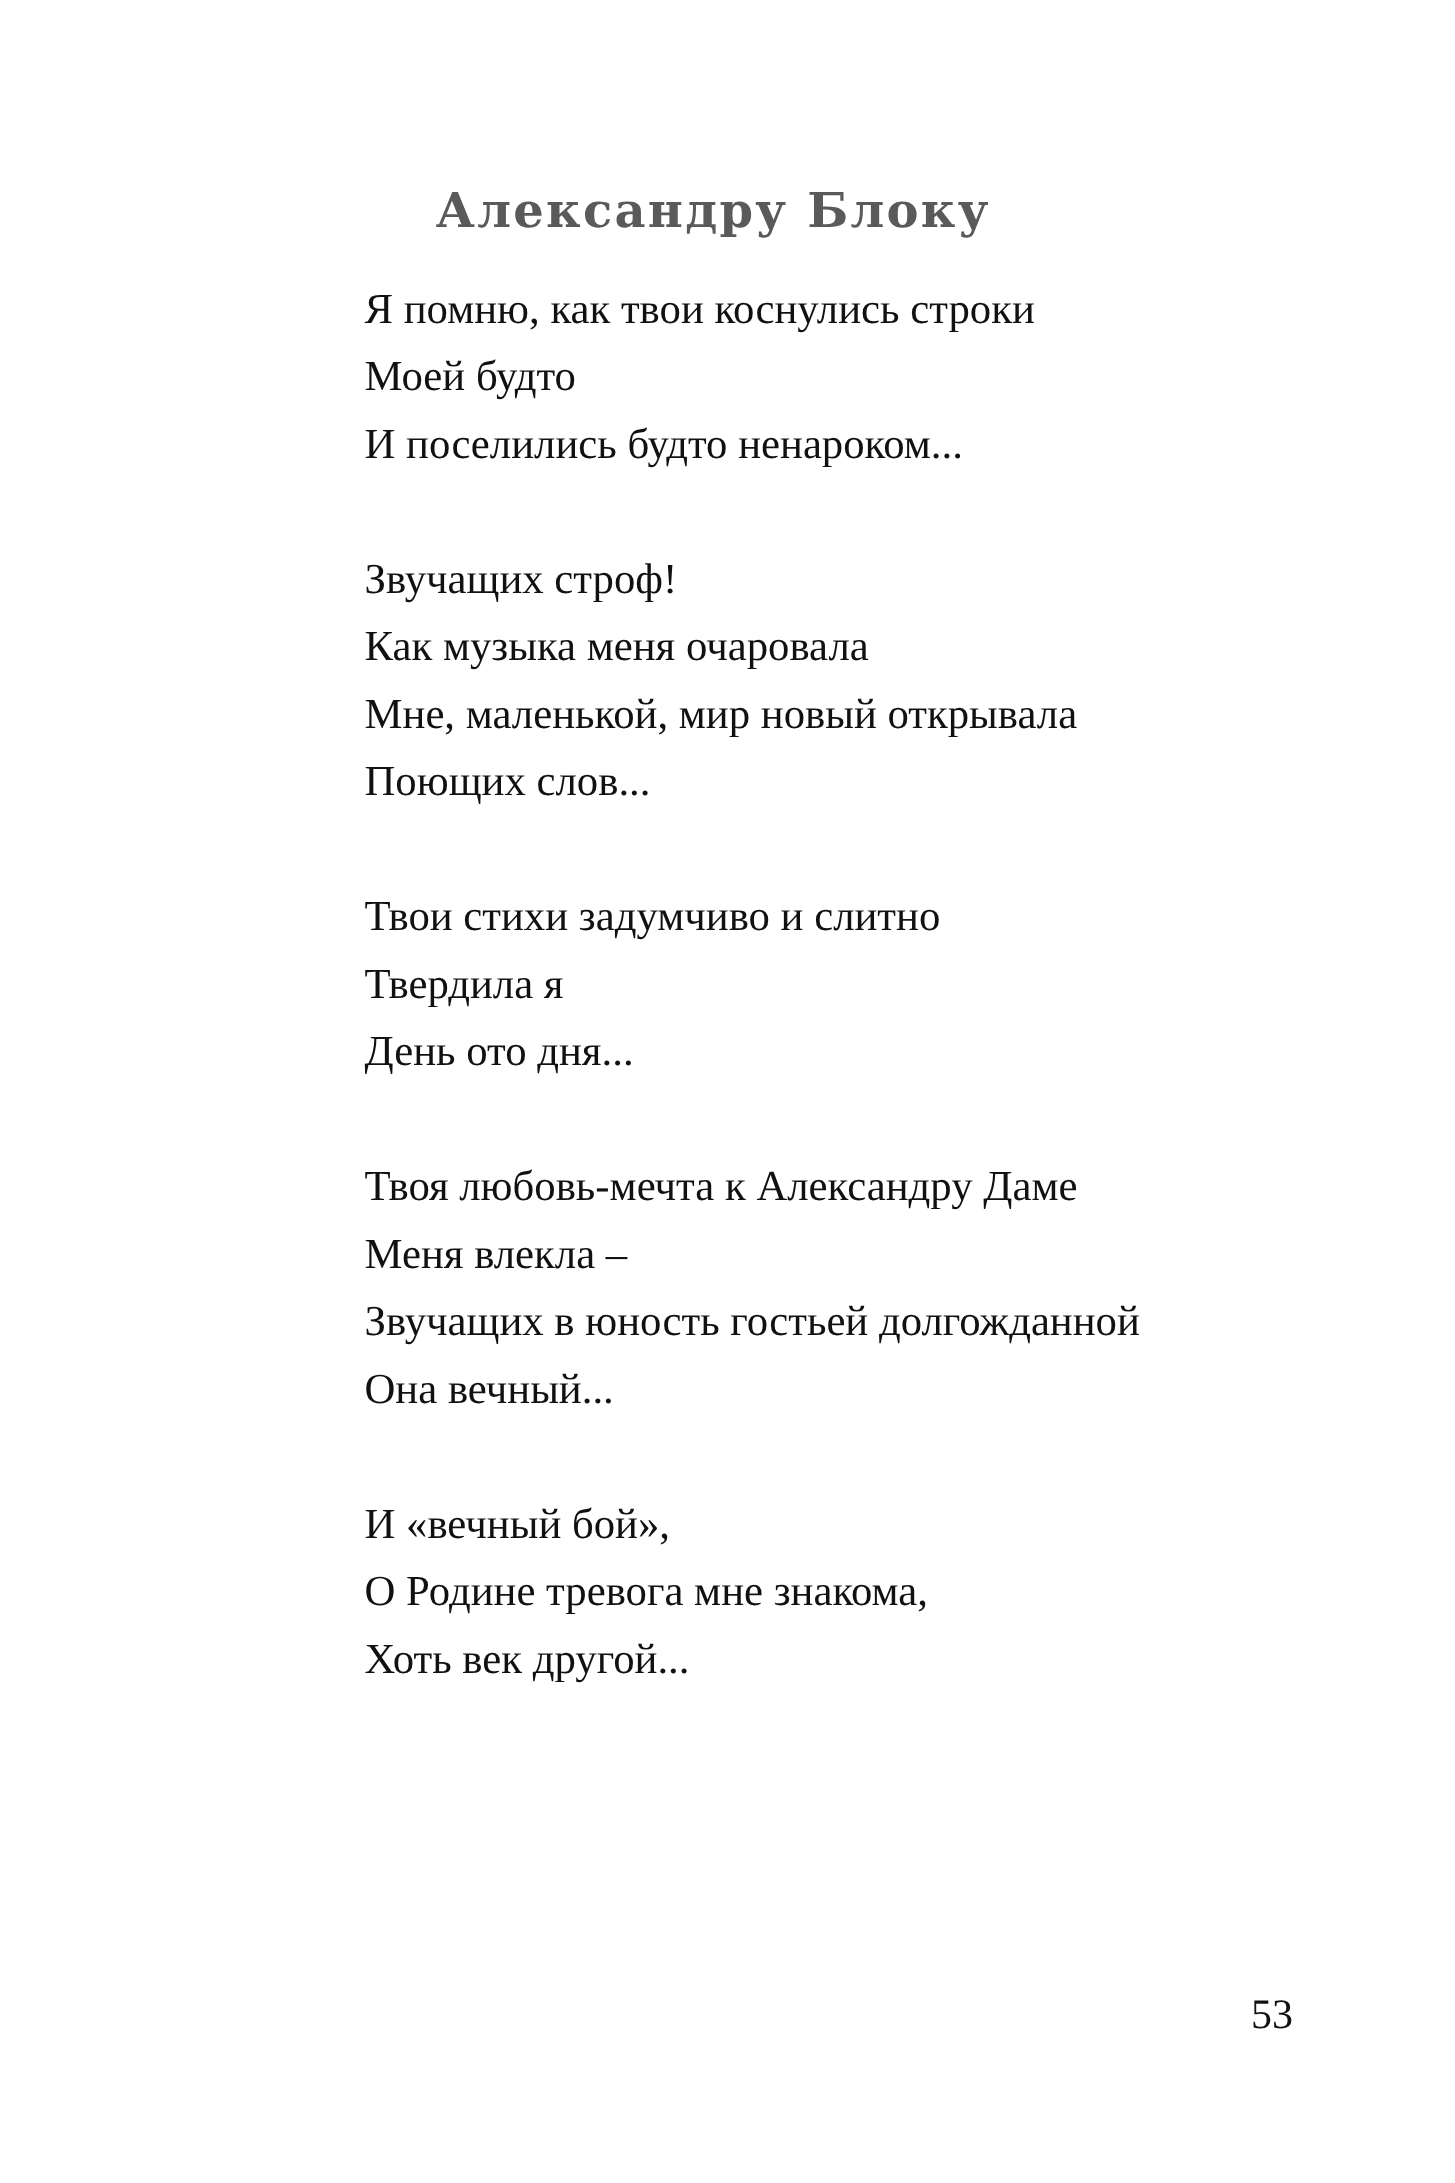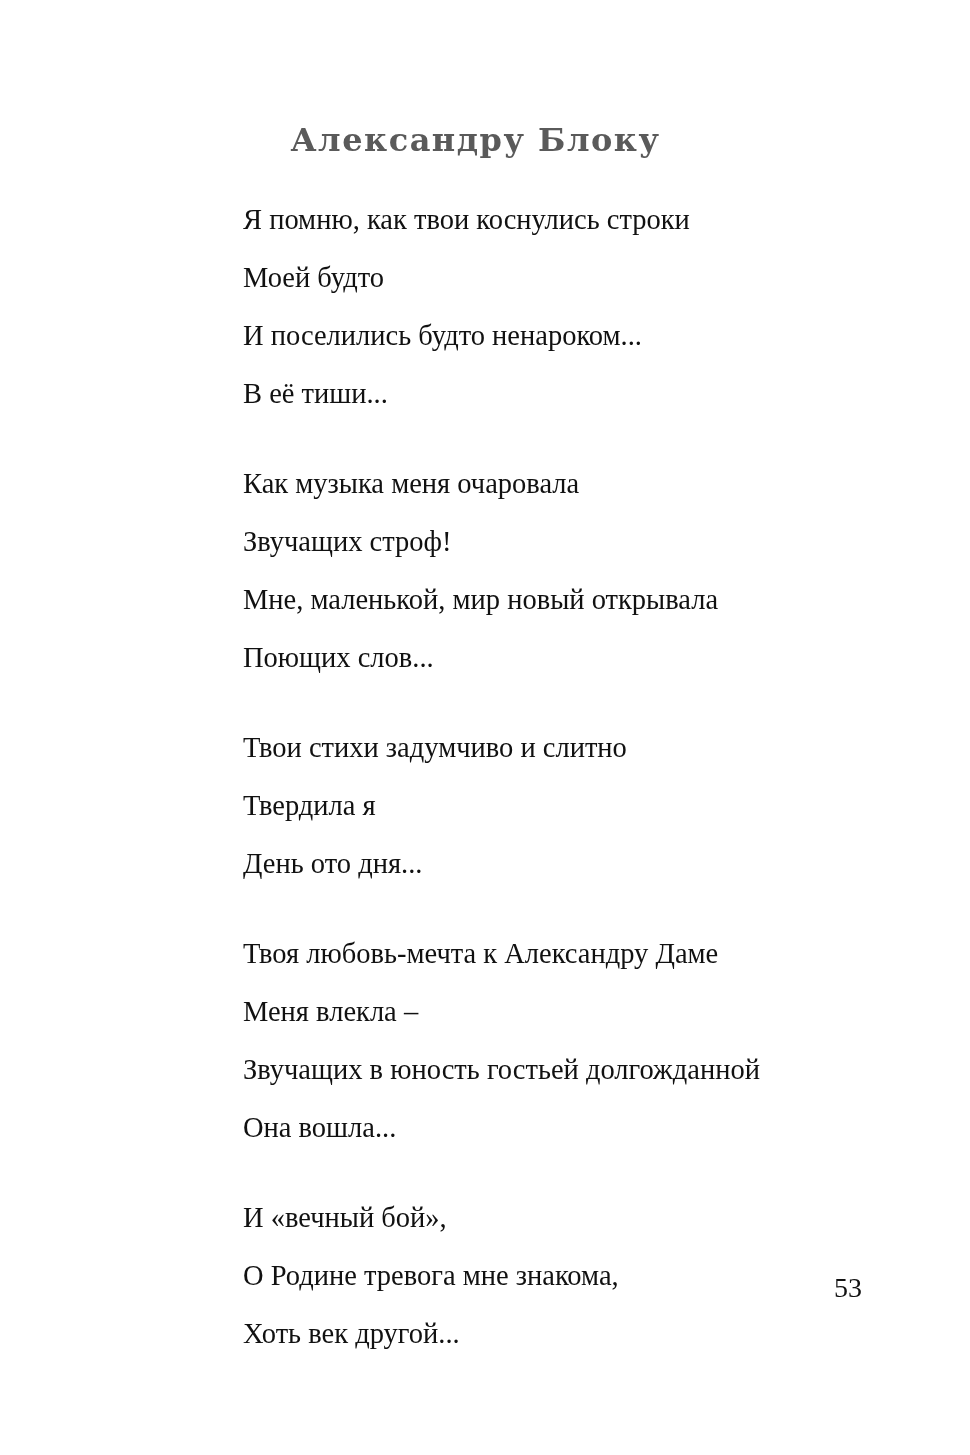--- a/index.html
+++ b/index.html
@@ -37,59 +37,57 @@
     .stanza {
       margin: 0 0 45px 0;
     }
     .line {
       display: block;
       font-size: 28.5px;
       line-height: 45px;
       height: 45px;
       white-space: nowrap;
       color: #111111;
-      margin-top: 13px;
     }
     .page-number {
       position: absolute;
-      top: 1268px;
+      top: 1324px;
       left: 834px;
       font-size: 28px;
       line-height: 40px;
       color: #111111;
     }
   </style>
 </head>
 <body>
 
 <h1 class="page-title">Александру Блоку</h1>
 
 <div class="poem">
   <div class="stanza">
     <span class="line">Я помню, как твои коснулись строки</span>
     <span class="line">Моей будто</span>
     <span class="line">И поселились будто ненароком...</span>
-    <span class="line">В её тиши...</span>
   </div>
   <div class="stanza">
+    <span class="line">Звучащих строф!</span>
     <span class="line">Как музыка меня очаровала</span>
-    <span class="line">Звучащих строф!</span>
     <span class="line">Мне, маленькой, мир новый открывала</span>
     <span class="line">Поющих слов...</span>
   </div>
   <div class="stanza">
     <span class="line">Твои стихи задумчиво и слитно</span>
     <span class="line">Твердила я</span>
     <span class="line">День ото дня...</span>
   </div>
   <div class="stanza">
     <span class="line">Твоя любовь-мечта к Александру Даме</span>
     <span class="line">Меня влекла –</span>
     <span class="line">Звучащих в юность гостьей долгожданной</span>
-    <span class="line">Она вошла...</span>
+    <span class="line">Она вечный...</span>
   </div>
   <div class="stanza">
     <span class="line">И «вечный бой»,</span>
     <span class="line">О Родине тревога мне знакома,</span>
     <span class="line">Хоть век другой...</span>
   </div>
 </div>
 
 <div class="page-number">53</div>
 

